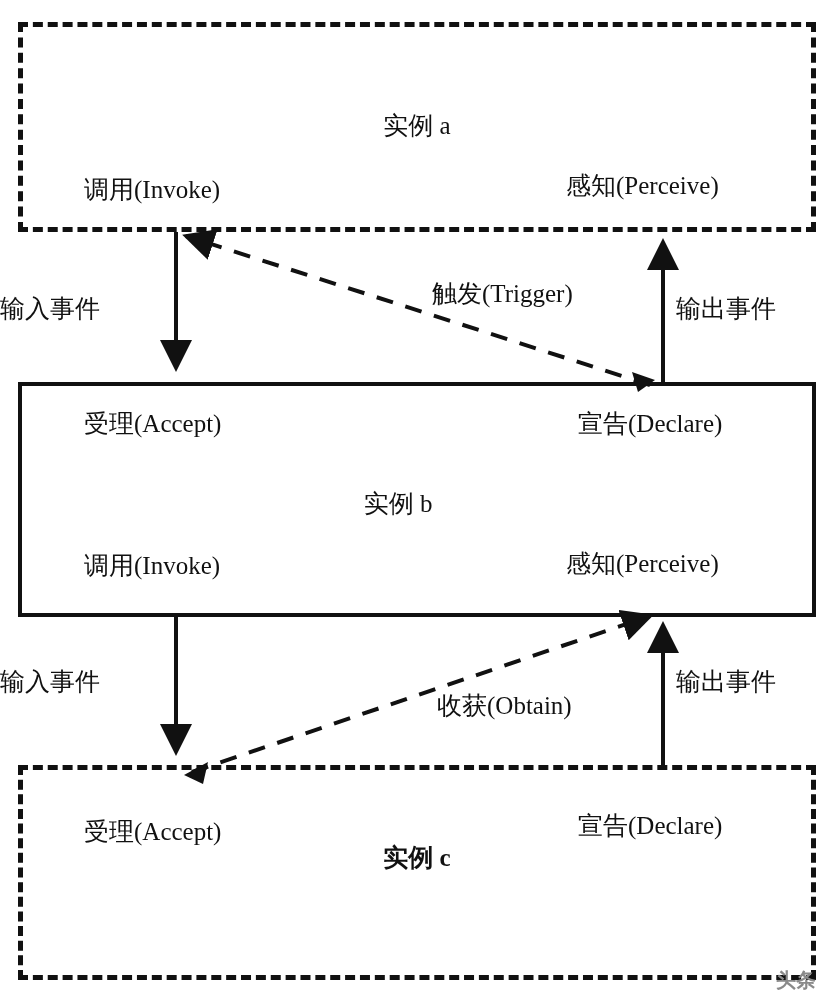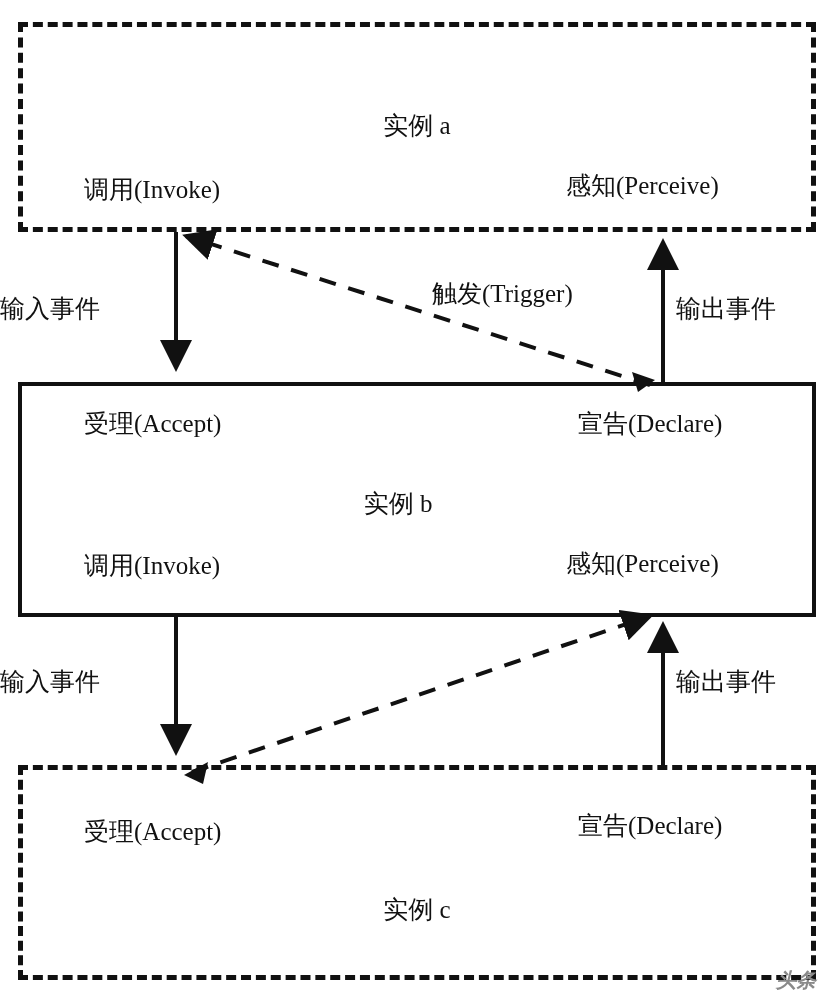--- a/index.html
+++ b/index.html
@@ -50,21 +50,20 @@
   }
   .watermark {
     position: absolute;
     right: 18px;
     bottom: 10px;
     font-size: 20px;
     color: #7a7a7a;
     font-family: "Liberation Sans", sans-serif;
     display: flex;
     gap: 22px;
-    font-style: italic;
   }
   .wm-logo {
     display: inline-block;
     font-weight: bold;
     color: #8a8a8a;
     font-size: 20px;
   }
 </style>
 </head>
 <body>
@@ -86,24 +85,25 @@
   <div class="lbl" style="left:432px; top:272px;margin-top:8px;">触发(Trigger)</div>
 
   <div class="lbl" style="left:84px; top:410px;">受理(Accept)</div>
   <div class="lbl" style="left:578px; top:410px;">宣告(Declare)</div>
   <div class="lbl lbl-center" style="left:398px; top:490px;">实例 b</div>
   <div class="lbl" style="left:84px; top:552px;">调用(Invoke)</div>
   <div class="lbl" style="left:566px; top:550px;">感知(Perceive)</div>
 
   <div class="lbl" style="left:0px; top:668px;">输入事件</div>
   <div class="lbl" style="left:676px; top:668px;">输出事件</div>
+  <div class="lbl" style="left:437px; top:692px;">收获(Obtain)</div>
 
   <div class="lbl" style="left:84px; top:818px;">受理(Accept)</div>
   <div class="lbl" style="left:578px; top:812px;">宣告(Declare)</div>
-  <div class="lbl lbl-center" style="left:417px; top:896px;">实例 c</div>
+  <div class="lbl lbl-center" style="left:417px; top:844px;font-weight:bold;">实例 c</div>
 
   <svg class="overlay" viewBox="0 0 834 1004">
     <defs>
       <marker id="arrowSolid" markerWidth="10" markerHeight="10" refX="7" refY="4" orient="auto" markerUnits="strokeWidth">
         <path d="M0,0 L8,4 L0,8 z" fill="#111111"></path>
       </marker>
       <marker id="arrowDash" markerWidth="10" markerHeight="10" refX="7" refY="4" orient="auto" markerUnits="strokeWidth">
         <path d="M0,0 L8,4 L0,8 z" fill="#111111"></path>
       </marker>
     </defs>

